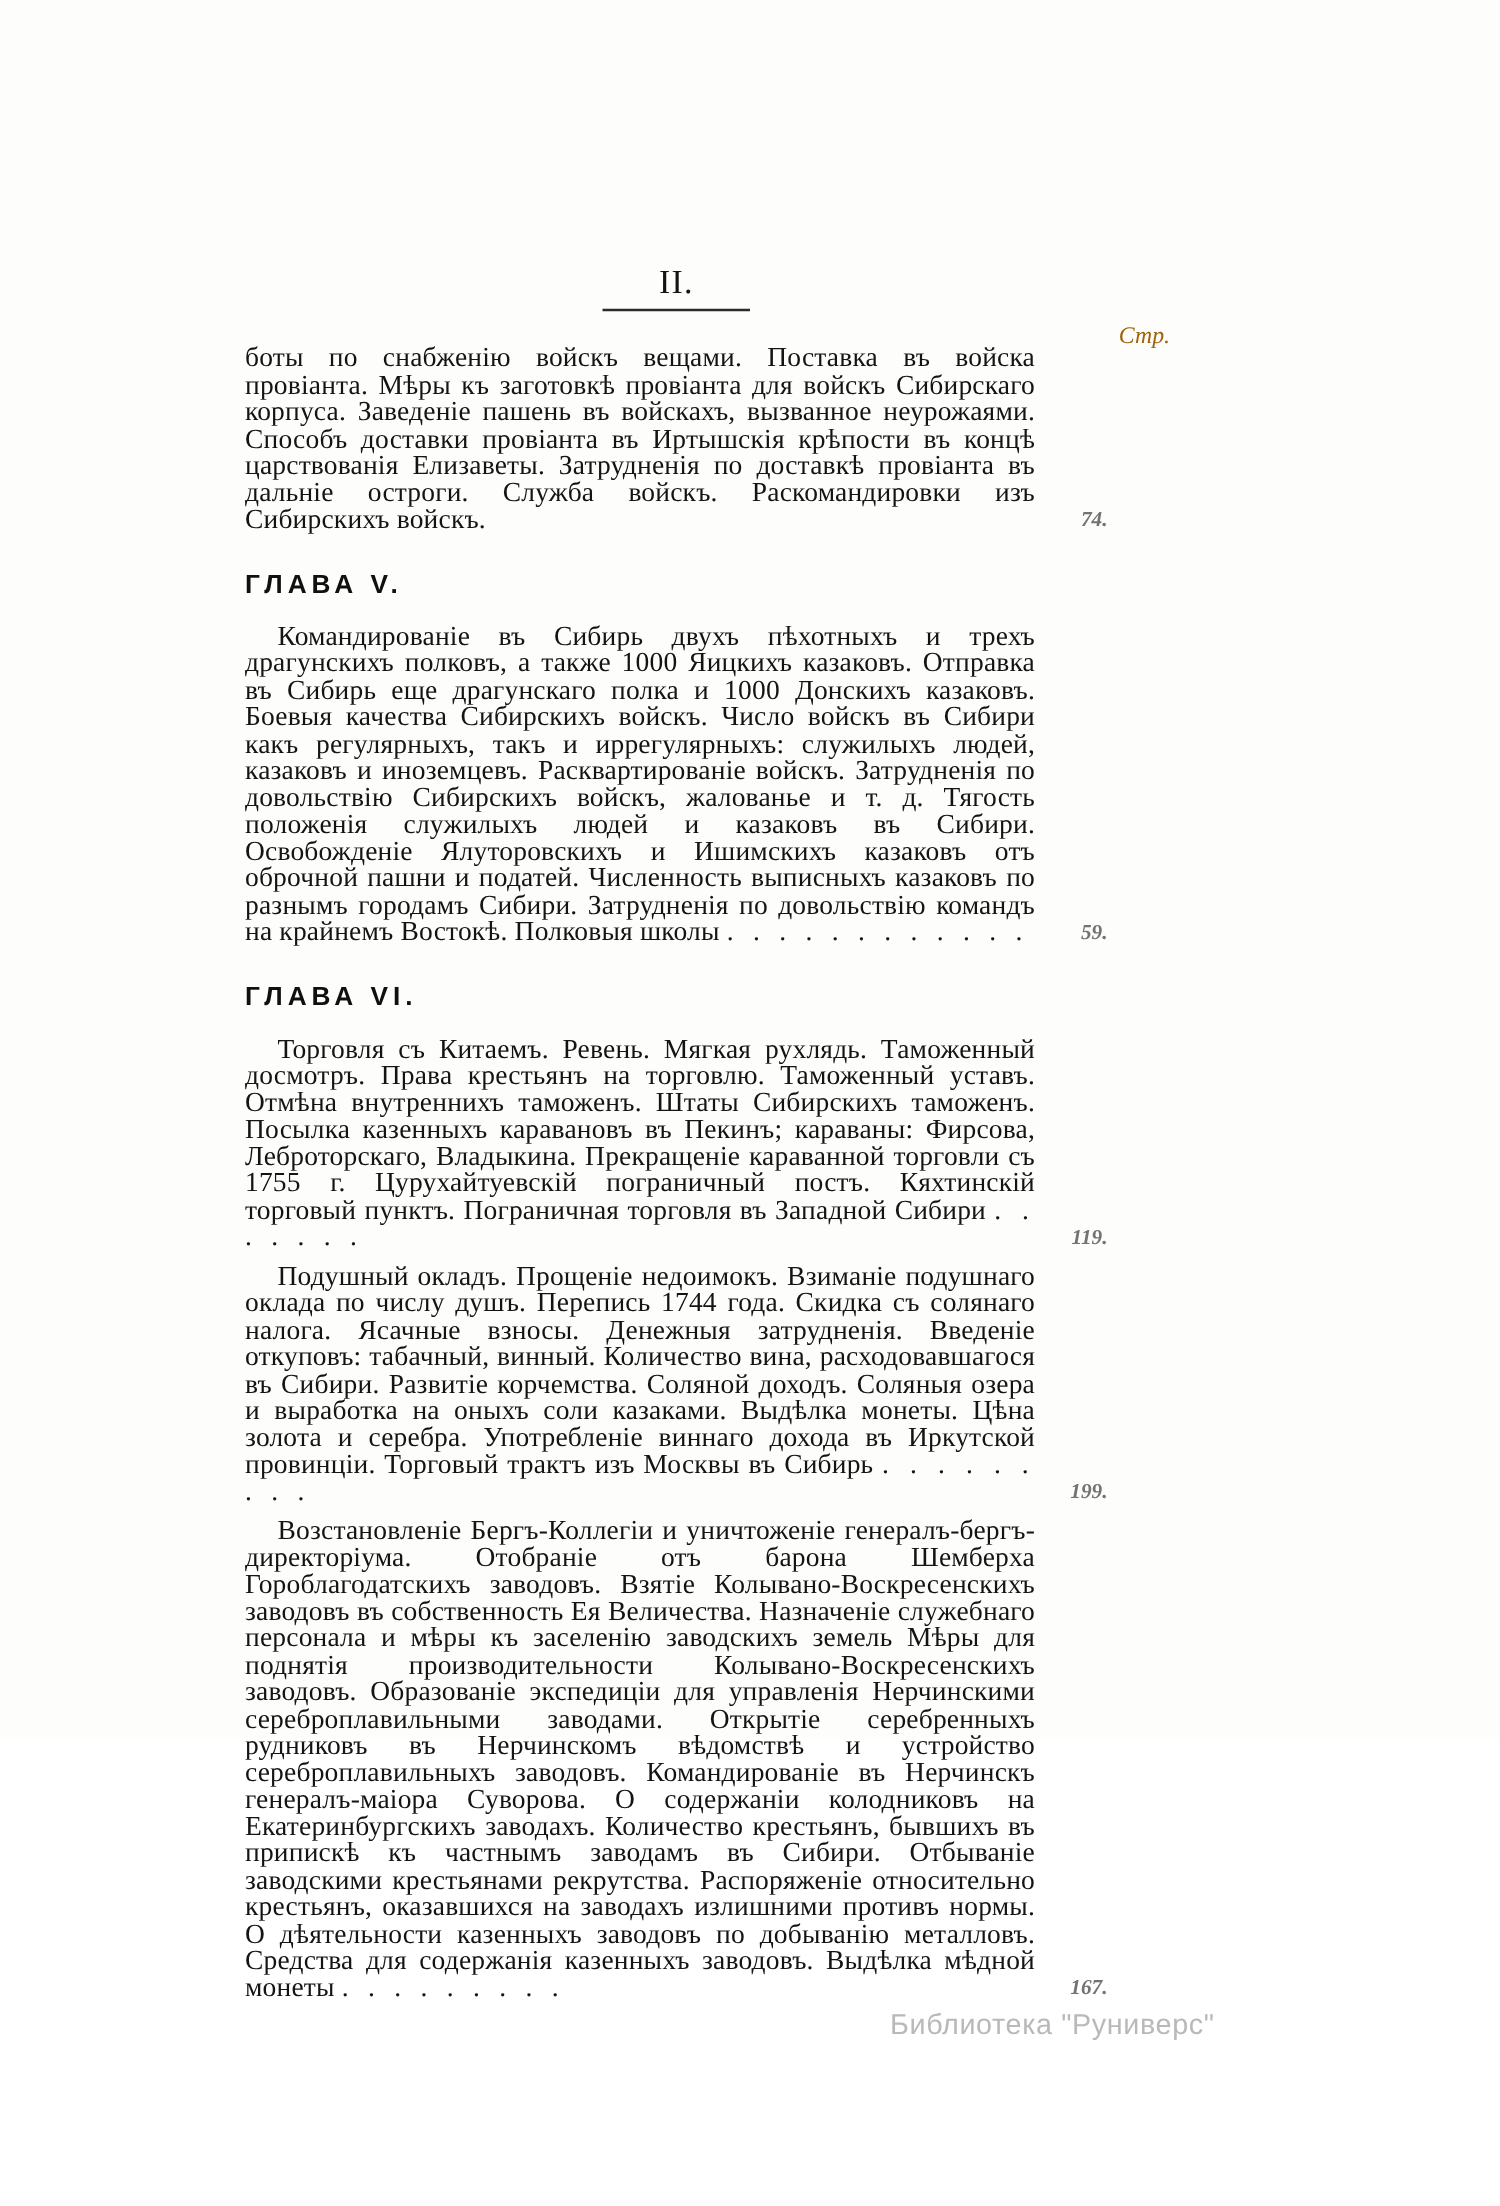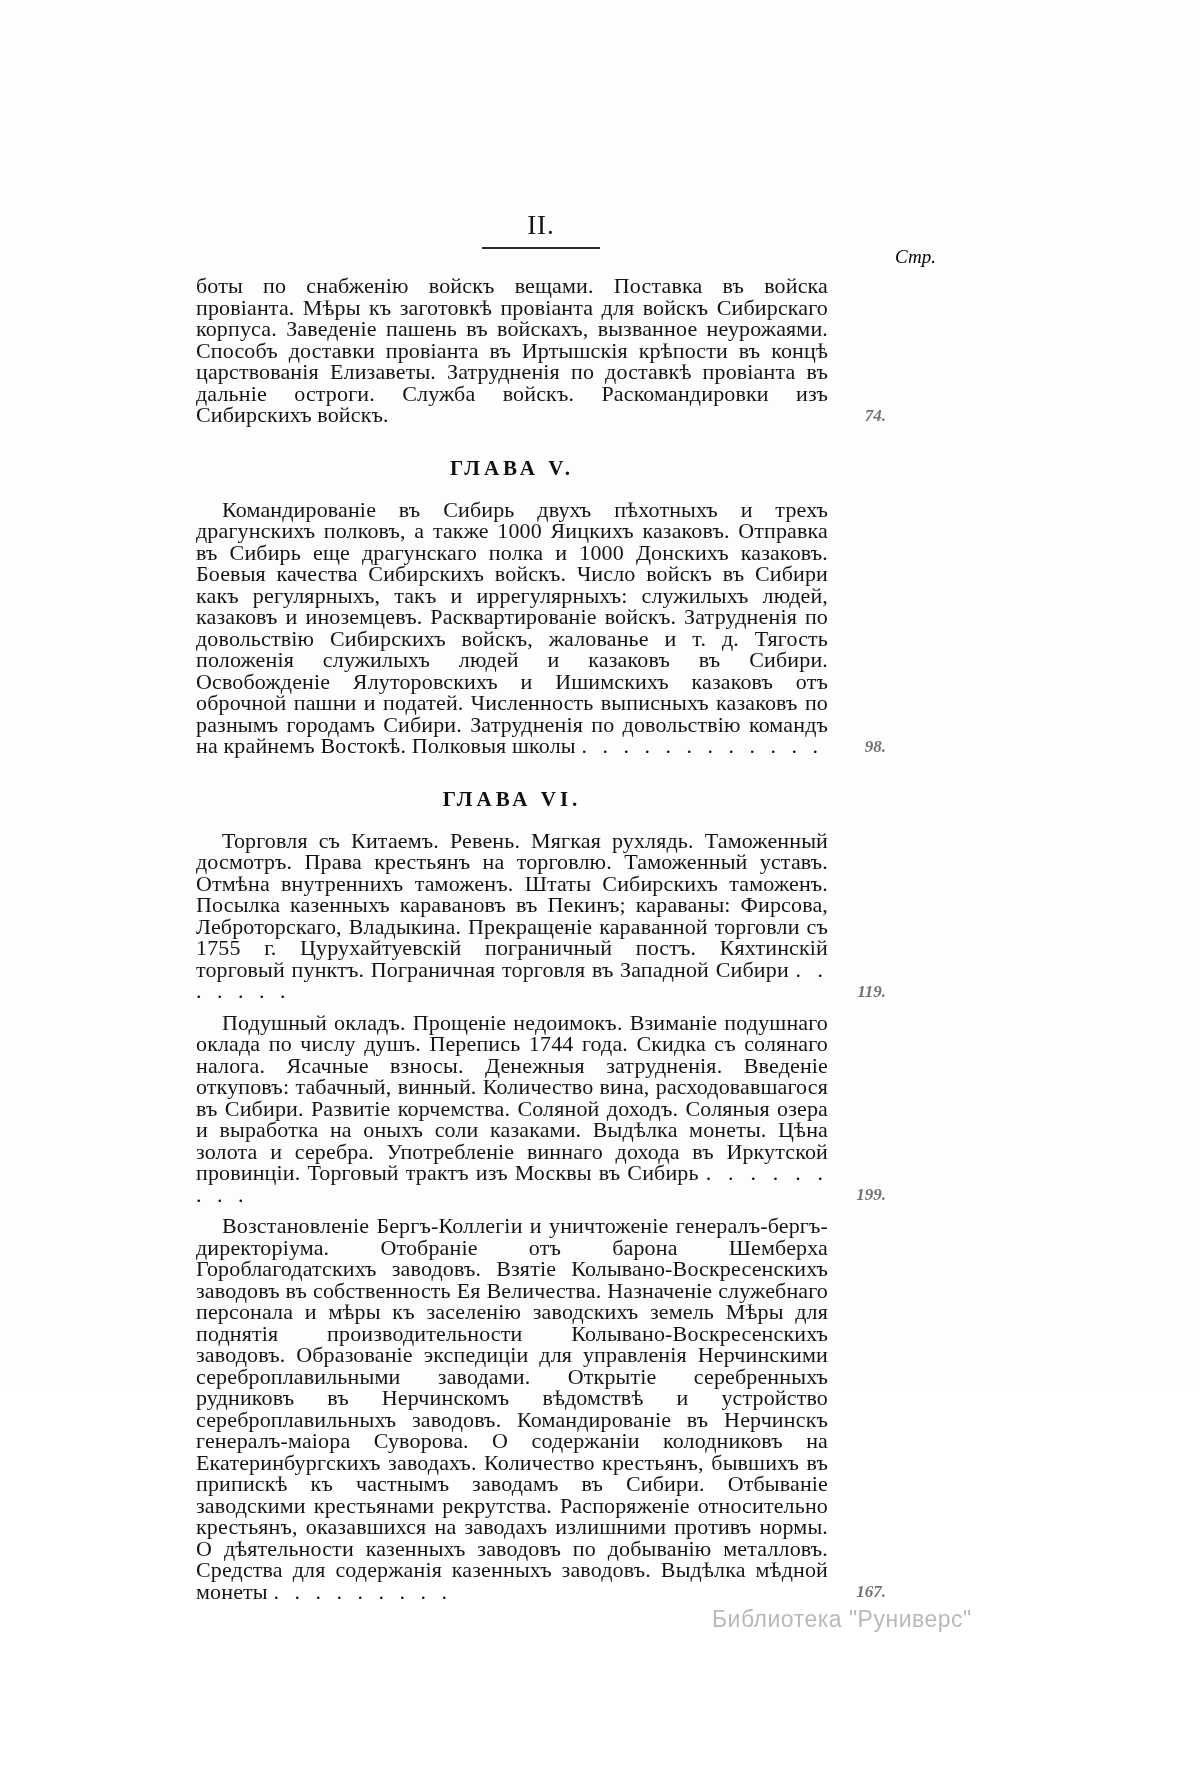--- a/index.html
+++ b/index.html
@@ -38,24 +38,24 @@
   }
   .rule {
     width: 118px;
     height: 0;
     border-top: 2px solid #2b2b2b;
     margin: 4px auto 26px auto;
   }
   .stp {
     position: absolute;
     right: -50px;
-    top: 36px;
+    top: 48px;
     font-style: italic;
     font-size: 19px;
-    color: #000000;
+    color: #a16207;
     font-family: "Liberation Serif", serif;
   }
   .entry {
     position: relative;
     margin-bottom: 10px;
   }
   .entry p {
     margin: 0;
     font-size: 22px;
     line-height: 21.5px;
@@ -72,27 +72,27 @@
     position: absolute;
     right: 0;
     bottom: 0;
     font-size: 17px;
     font-weight: bold;
     color: #737373;
     font-family: "Liberation Serif", serif;
     font-style: italic;
   }
   .chapter-head {
-    text-align: center;
+    text-align: left;
     font-size: 21px;
     font-weight: bold;
     letter-spacing: 4px;
     margin: 30px 0 18px 0;
     color: #101010;
-    font-family: Liberation Serif, serif;
+    font-family: Liberation Sans, sans-serif;
     padding-right: 58px;
   }
   .dots {
     letter-spacing: 5px;
   }
   .watermark {
     position: absolute;
     left: 712px;
     top: 1606px;
     font-size: 23px;
@@ -113,21 +113,21 @@
     <div class="stp">Стр.</div>
 
     <div class="entry">
       <p><span>боты по снабженію войскъ вещами. Поставка въ войска провіанта. Мѣры къ заготовкѣ провіанта для войскъ Сибирскаго корпуса. Заведеніе пашень въ войскахъ, вызванное неурожаями. Способъ доставки провіанта въ Иртышскія крѣпости въ концѣ царствованія Елизаветы. Затрудненія по доставкѣ провіанта въ дальніе остроги. Служба войскъ. Раскомандировки изъ Сибирскихъ войскъ</span><span class="dots">.</span></p>
       <span class="pagenum">74.</span>
     </div>
 
     <div class="chapter-head">ГЛАВА V.</div>
     <div class="entry">
       <p class="indent"><span>Командированіе въ Сибирь двухъ пѣхотныхъ и трехъ драгунскихъ полковъ, а также 1000 Яицкихъ казаковъ. Отправка въ Сибирь еще драгунскаго полка и 1000 Донскихъ казаковъ. Боевыя качества Сибирскихъ войскъ. Число войскъ въ Сибири какъ регулярныхъ, такъ и иррегулярныхъ: служилыхъ людей, казаковъ и иноземцевъ. Расквартированіе войскъ. Затрудненія по довольствію Сибирскихъ войскъ, жалованье и т. д. Тягость положенія служилыхъ людей и казаковъ въ Сибири. Освобожденіе Ялуторовскихъ и Ишимскихъ казаковъ отъ оброчной пашни и податей. Численность выписныхъ казаковъ по разнымъ городамъ Сибири. Затрудненія по довольствію командъ на крайнемъ Востокѣ. Полковыя школы</span> <span class="dots">.   .   .   .   .   .   .   .   .   .   .   .</span></p>
-      <span class="pagenum">98.</span>
+      <span class="pagenum">59.</span>
     </div>
 
     <div class="chapter-head">ГЛАВА VI.</div>
     <div class="entry">
       <p class="indent"><span>Торговля съ Китаемъ. Ревень. Мягкая рухлядь. Таможенный досмотръ. Права крестьянъ на торговлю. Таможенный уставъ. Отмѣна внутреннихъ таможенъ. Штаты Сибирскихъ таможенъ. Посылка казенныхъ каравановъ въ Пекинъ; караваны: Фирсова, Леброторскаго, Владыкина. Прекращеніе караванной торговли съ 1755 г. Цурухайтуевскій пограничный постъ. Кяхтинскій торговый пунктъ. Пограничная торговля въ Западной Сибири</span> <span class="dots">.    .     .    .     .    .    .</span></p>
       <span class="pagenum">119.</span>
     </div>
 
     <div class="entry">
       <p class="indent"><span>Подушный окладъ. Прощеніе недоимокъ. Взиманіе подушнаго оклада по числу душъ. Перепись 1744 года. Скидка съ солянаго налога. Ясачные взносы. Денежныя затрудненія. Введеніе откуповъ: табачный, винный. Количество вина, расходовавшагося въ Сибири. Развитіе корчемства. Соляной доходъ. Соляныя озера и выработка на оныхъ соли казаками. Выдѣлка монеты. Цѣна золота и серебра. Употребленіе виннаго дохода въ Иркутской провинціи. Торговый трактъ изъ Москвы въ Сибирь</span> <span class="dots">.    .     .    .     .    .    .    .    .</span></p>

